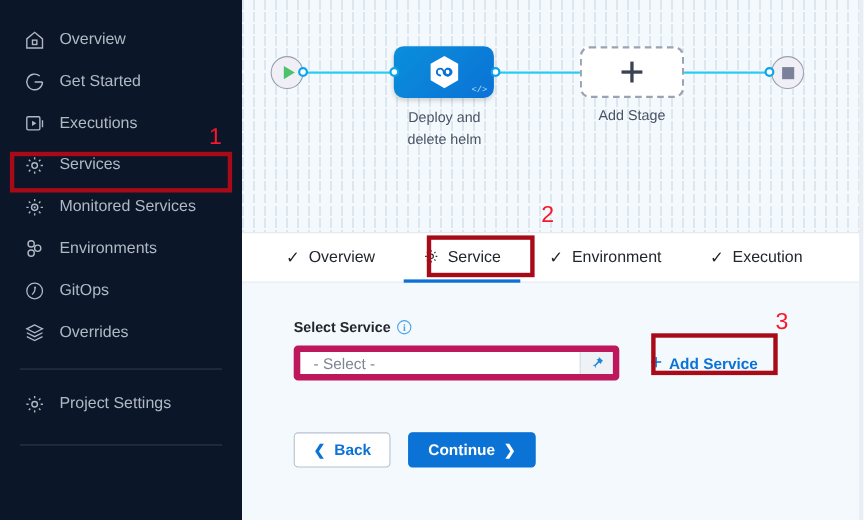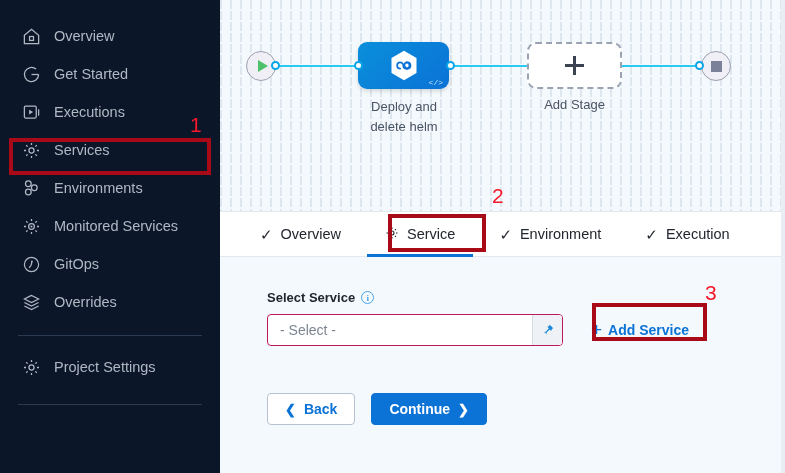--- a/index.html
+++ b/index.html
@@ -236,21 +236,21 @@
     color: #4aa3e8;
     font-size: 9px; font-weight: bold;
     display: flex; align-items: center; justify-content: center;
     font-family: "Liberation Serif", serif;
   }
 
   .form-row { display: flex; align-items: center; gap: 0; }
   .select-wrap {
     width: 296px; height: 32px;
     display: flex;
-    border: 1px solid #be185d;
+    border: 6px solid #be185d;
     border-radius: 4px;
     background: #ffffff;
     overflow: hidden;
   }
   .select-box {
     flex: 1 1 auto;
     display: flex; align-items: center;
     padding-left: 12px;
     font-size: 14px;
     color: #7d8593;
@@ -369,37 +369,37 @@
           <circle cx="12" cy="12" r="3.2"></circle>
           <path d="M12 2.5v2.6M12 18.9v2.6M21.5 12h-2.6M5.1 12H2.5M18.7 5.3l-1.8 1.8M7.1 16.9l-1.8 1.8M18.7 18.7l-1.8-1.8M7.1 7.1 5.3 5.3"></path>
         </svg>
       </span>
       <span class="nav-label">Services</span>
     </div>
 
     <div class="nav-item">
       <span class="ico">
         <svg width="19" height="19" viewBox="0 0 24 24" fill="none" stroke="#b0b8c4" stroke-width="1.6">
+          <circle cx="12" cy="12" r="3.6"></circle>
+            <circle cx="12" cy="12" r="1.3" fill="#b0b8c4" stroke="none"></circle>
+          <path d="M12 2.5v2.6M12 18.9v2.6M21.5 12h-2.6M5.1 12H2.5M18.7 5.3l-1.8 1.8M7.1 16.9l-1.8 1.8M18.7 18.7l-1.8-1.8M7.1 7.1 5.3 5.3"></path>
+        </svg>
+      </span>
+      <span class="nav-label">Monitored Services</span>
+    </div>
+
+    <div class="nav-item">
+      <span class="ico">
+        <svg width="19" height="19" viewBox="0 0 24 24" fill="none" stroke="#b0b8c4" stroke-width="1.6">
           <circle cx="8" cy="6" r="3.6"></circle>
             <circle cx="15.5" cy="11" r="3.6"></circle>
             <circle cx="8" cy="16.5" r="3.6"></circle>
         </svg>
       </span>
       <span class="nav-label">Environments</span>
-    </div>
-
-    <div class="nav-item">
-      <span class="ico">
-        <svg width="19" height="19" viewBox="0 0 24 24" fill="none" stroke="#b0b8c4" stroke-width="1.6">
-          <circle cx="12" cy="12" r="3.6"></circle>
-            <circle cx="12" cy="12" r="1.3" fill="#b0b8c4" stroke="none"></circle>
-          <path d="M12 2.5v2.6M12 18.9v2.6M21.5 12h-2.6M5.1 12H2.5M18.7 5.3l-1.8 1.8M7.1 16.9l-1.8 1.8M18.7 18.7l-1.8-1.8M7.1 7.1 5.3 5.3"></path>
-        </svg>
-      </span>
-      <span class="nav-label">Monitored Services</span>
     </div>
 
     <div class="nav-item">
       <span class="ico">
         <svg width="19" height="19" viewBox="0 0 24 24" fill="none" stroke="#b0b8c4" stroke-width="1.5">
           <circle cx="12" cy="12" r="9"></circle>
             <path d="M9 16c2-1.5 3.5-4 3.5-8"></path>
             <circle cx="12.5" cy="8" r="1.1" fill="#b0b8c4" stroke="none"></circle>
         </svg>
       </span>

